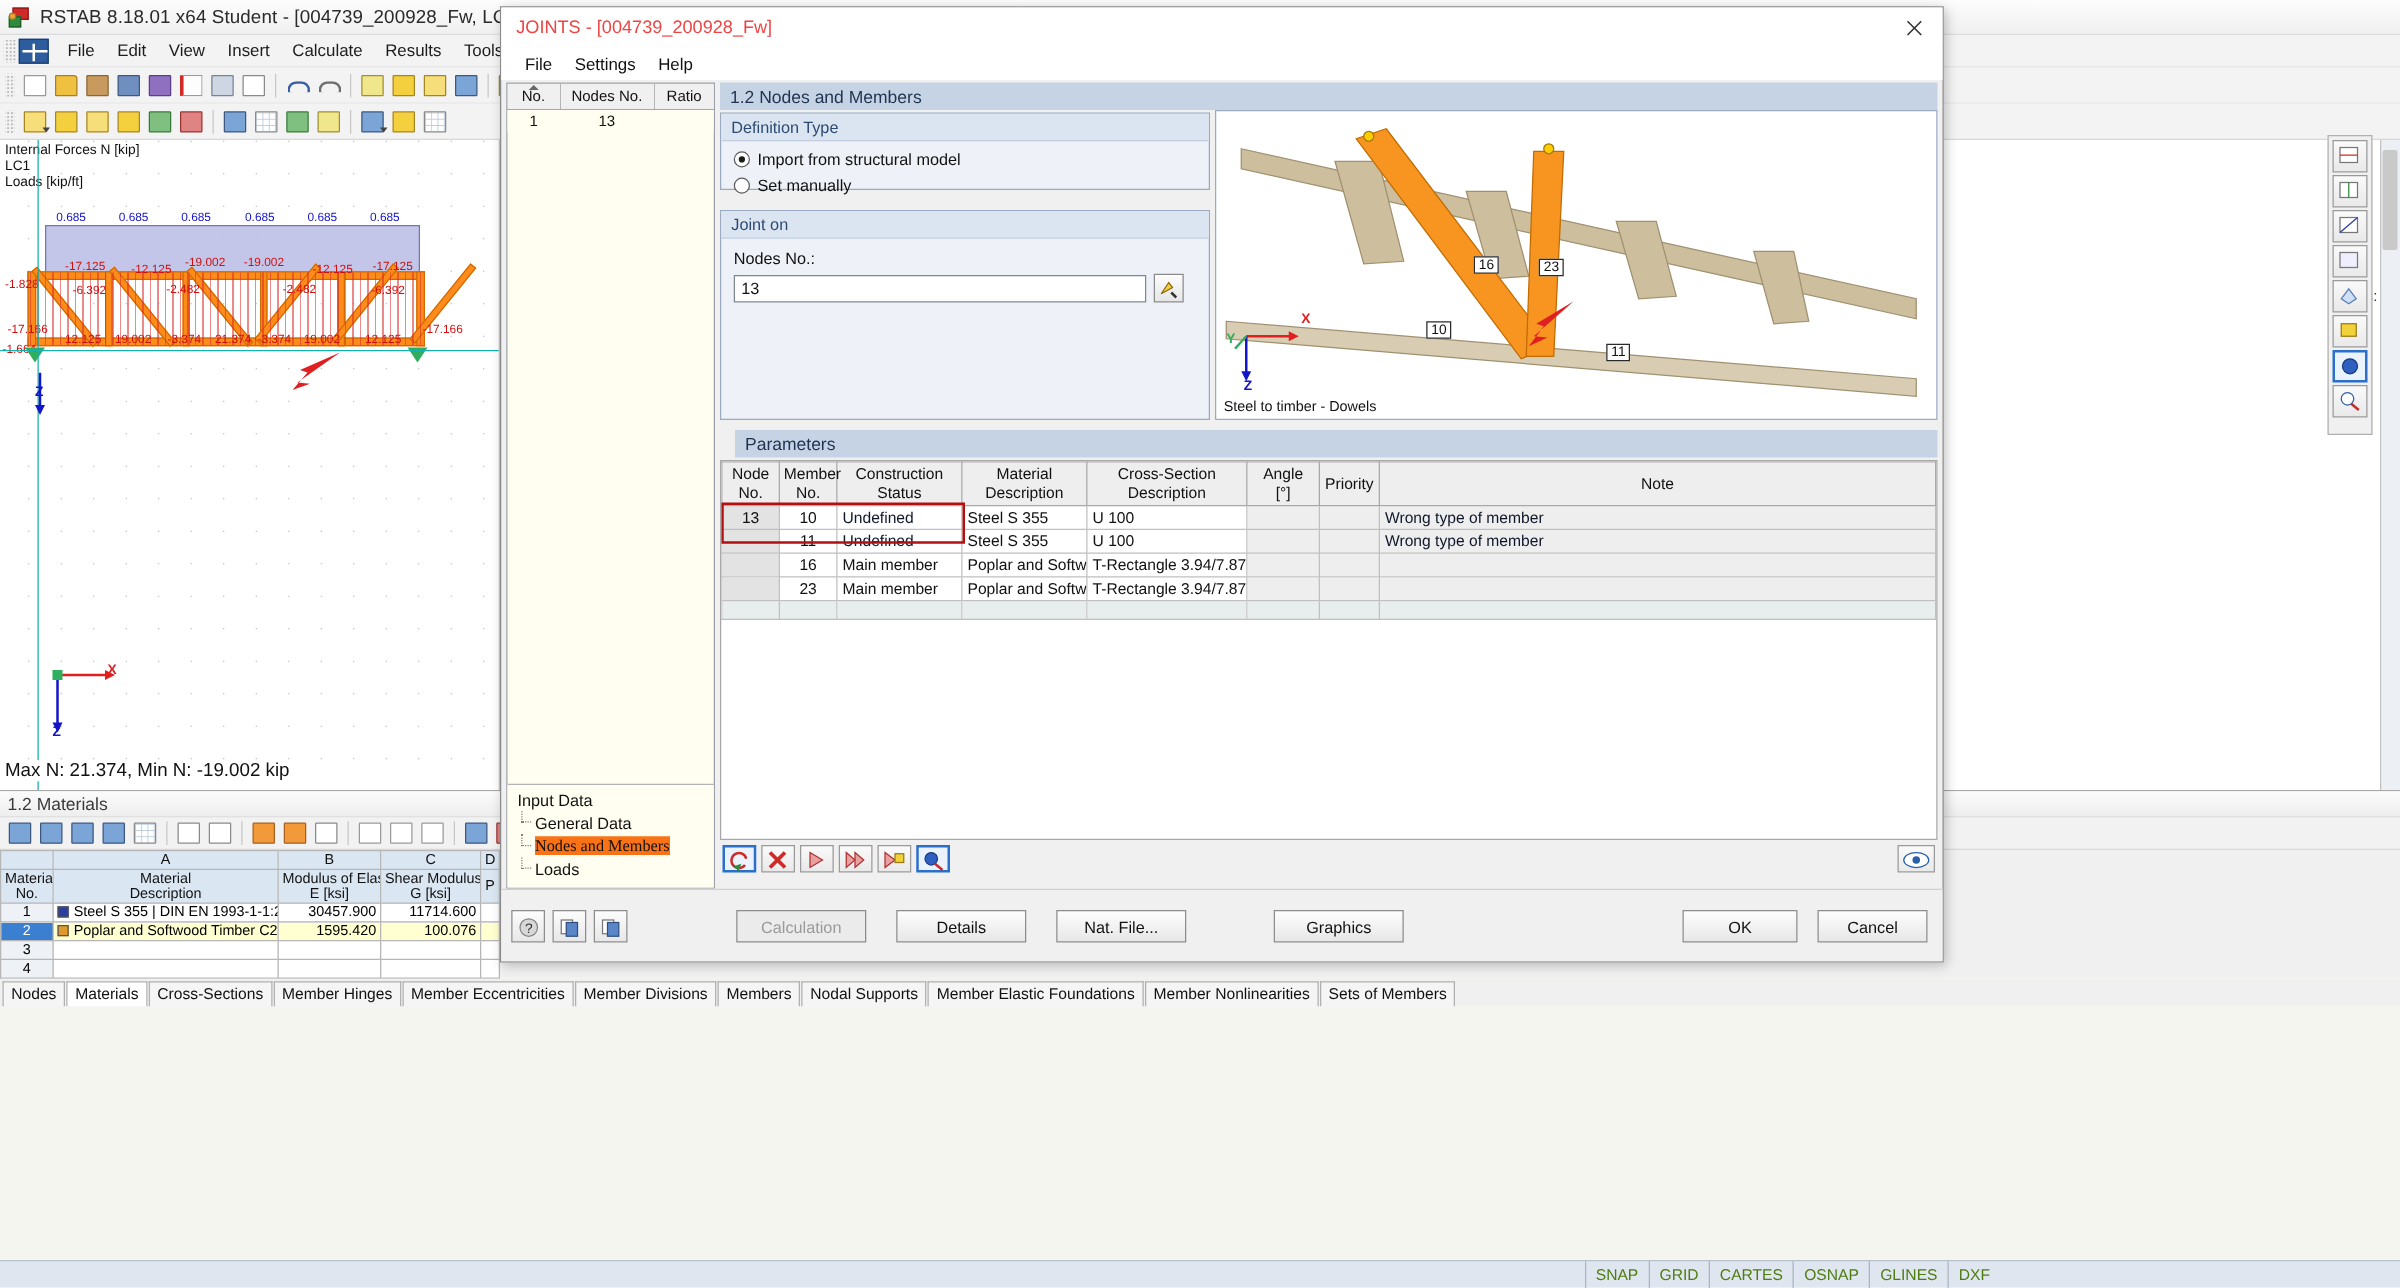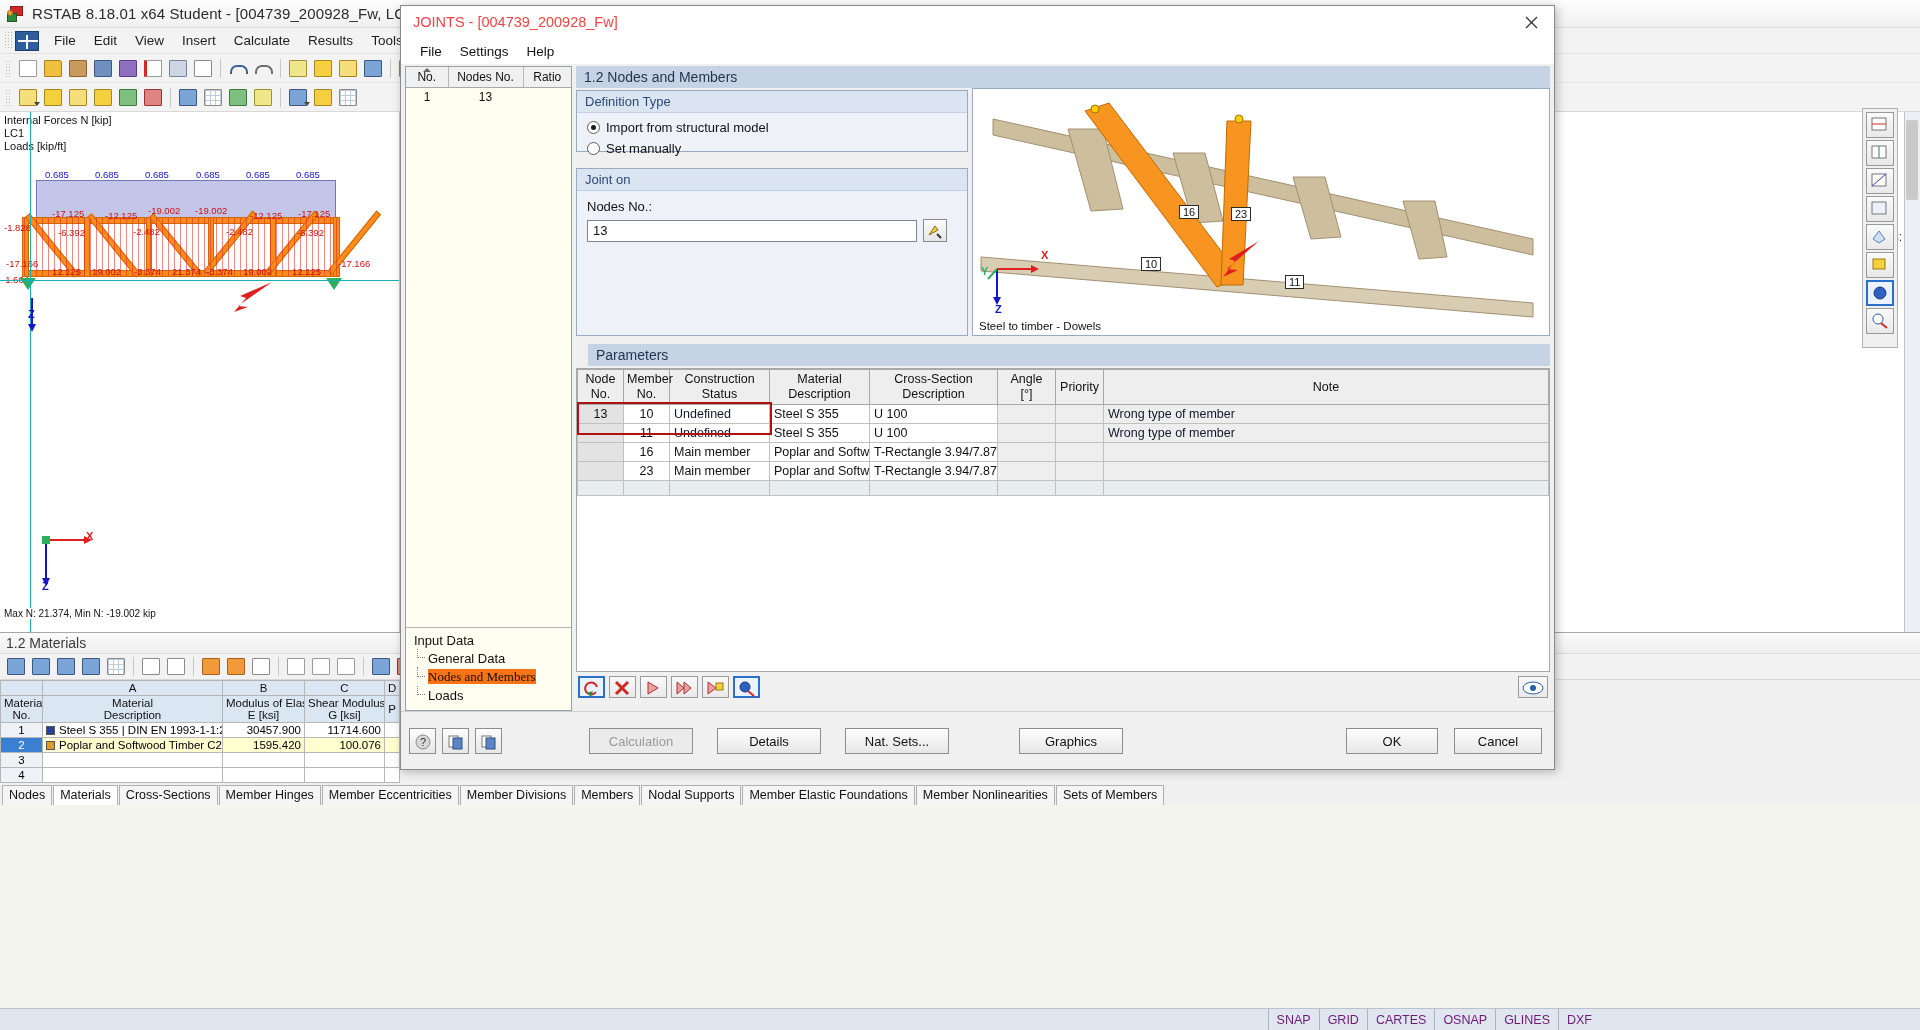--- a/index.html
+++ b/index.html
@@ -94,21 +94,21 @@
     position: absolute; left: 0; top: 112px; width: 400px; height: 520px;
     background: #ffffff; border-right: 1px solid #c9c9c9;
     background-image: radial-gradient(#9a9a9a 0.7px, transparent 0.7px);
     background-size: 26px 26px; background-position: 10px 14px;
     overflow: hidden;
   }
   .wa-label { position: absolute; font-size: 11px; color: #111; white-space: nowrap; }
   .axis-lbl { position:absolute; font-size:11px; color:#1414c8; font-weight:bold; }
 
   .maxmin {
-    position: absolute; left: 2px; top: 608px; font-size: 10px; color: #111;
+    position: absolute; left: 2px; top: 608px; font-size: 15px; color: #111;
     background: #fff; padding: 0 2px; z-index: 6;
   }
 
   
   .tablepanel {
     position: absolute; left: 0; top: 632px; width: 1920px; height: 150px;
     background: #f0f0f0; border-top: 1px solid #a8a8a8;
   }
   .tp-title {
     height: 21px; background: linear-gradient(#fbfbfb,#eeeeee);
@@ -138,21 +138,21 @@
   }
   .tab.active { background: #ffffff; font-weight: normal; }
 
   
   .statusbar {
     position: absolute; left: 0; top: 1008px; width: 1920px; height: 22px;
     background: #dfe6ef; border-top: 1px solid #b9c3d0; display: flex; align-items: center;
   }
   .sbcell {
     font-size: 12.5px; padding: 2px 8px; border-left: 1px solid #aab4c2;
-    color: #701a75; height: 22px; line-height: 18px;
+    color: #4d7c0f; height: 22px; line-height: 18px;
   }
   .sbspacer { flex: 1 1 auto; }
 
   
   .rightdock { position:absolute; right:0; top:112px; width: 16px; height: 660px; background:#eceff3; border-left:1px solid #c3c3c3;}
 
   
   .dialog {
     position: absolute; left: 400px; top: 5px; width: 1155px; height: 765px;
     background: #f0f0f0; border: 1px solid #8a8a8a;
@@ -973,21 +973,21 @@
             <svg width="17" height="15" viewBox="0 0 17 15" style="position:absolute;left:5px;top:6px;">
               <rect x="1" y="1" width="9" height="11" fill="#fff" stroke="#777"></rect>
               <rect x="5" y="3" width="9" height="11" fill="#5a86c8" stroke="#2e4f82"></rect>
             </svg>
           </div>
         </div>
 
         <div style="position:absolute;left:188px;top:16px;display:flex;gap:24px;">
           <button class="btn disabled" style="width:104px">Calculation</button>
           <button class="btn" style="width:104px">Details</button>
-          <button class="btn" style="width:104px">Nat. Sets...</button>
+          <button class="btn" style="width:104px">Nat. File...</button>
           <button class="btn" style="width:104px;margin-left:46px;">Graphics</button>
         </div>
 
         <div style="position:absolute;right:12px;top:16px;display:flex;gap:16px;">
           <button class="btn" style="width:92px">OK</button>
           <button class="btn" style="width:88px">Cancel</button>
         </div>
       </div>
 
     </div>

